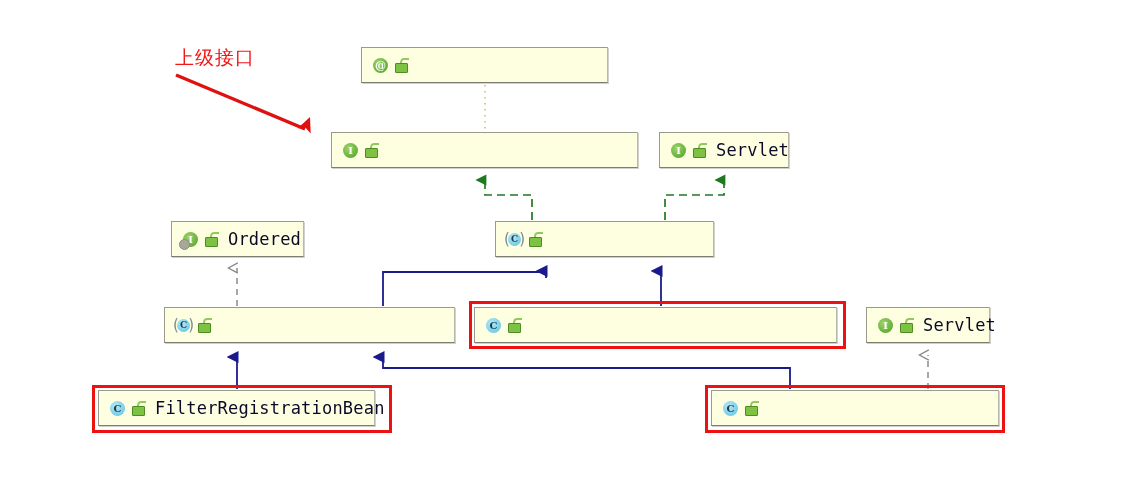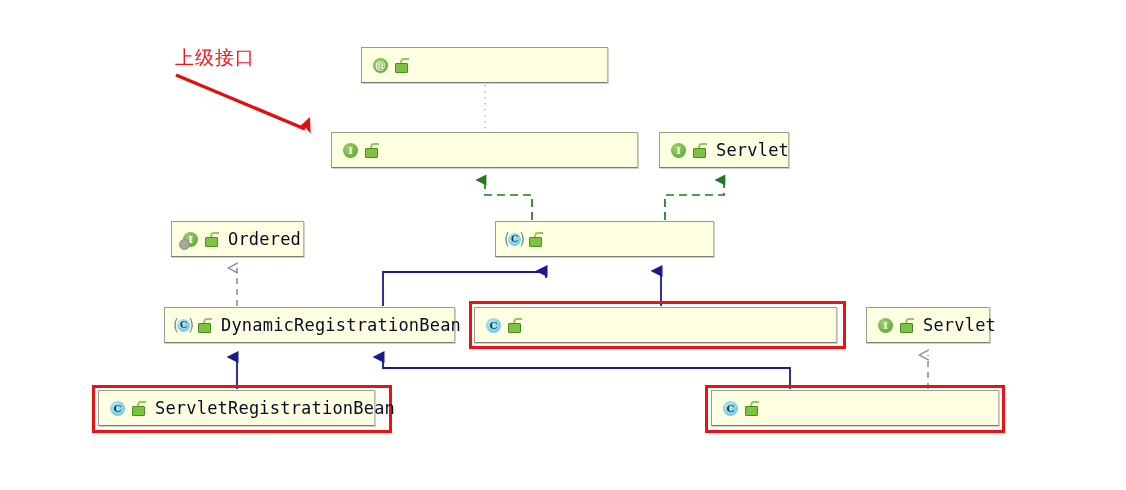--- a/index.html
+++ b/index.html
@@ -295,21 +295,20 @@
   <div class="node" style="left:164px; top:307px; width:291px;">
     <span class="type-icon icon-abstract-class">
       <span class="paren paren-l">(</span>
       <span class="disc">C</span>
       <span class="paren paren-r">)</span>
     </span>
     <span class="vis-icon">
       <span class="shackle"></span>
         <span class="body"></span>
     </span>
-    <span class="node-label">DynamicRegistrationBean</span>
   </div>
 
   <div class="node" style="left:474px; top:307px; width:363px;">
     <span class="type-icon icon-class">
       <span class="disc">C</span>
     </span>
     <span class="vis-icon">
       <span class="shackle"></span>
         <span class="body"></span>
     </span>
@@ -327,21 +326,21 @@
   </div>
 
   <div class="node" style="left:98px; top:390px; width:277px;">
     <span class="type-icon icon-class">
       <span class="disc">C</span>
     </span>
     <span class="vis-icon">
       <span class="shackle"></span>
         <span class="body"></span>
     </span>
-    <span class="node-label">ServletRegistrationBean</span>
+    <span class="node-label">FilterRegistrationBean</span>
   </div>
 
   <div class="node" style="left:711px; top:390px; width:288px;">
     <span class="type-icon icon-class">
       <span class="disc">C</span>
     </span>
     <span class="vis-icon">
       <span class="shackle"></span>
         <span class="body"></span>
     </span>

